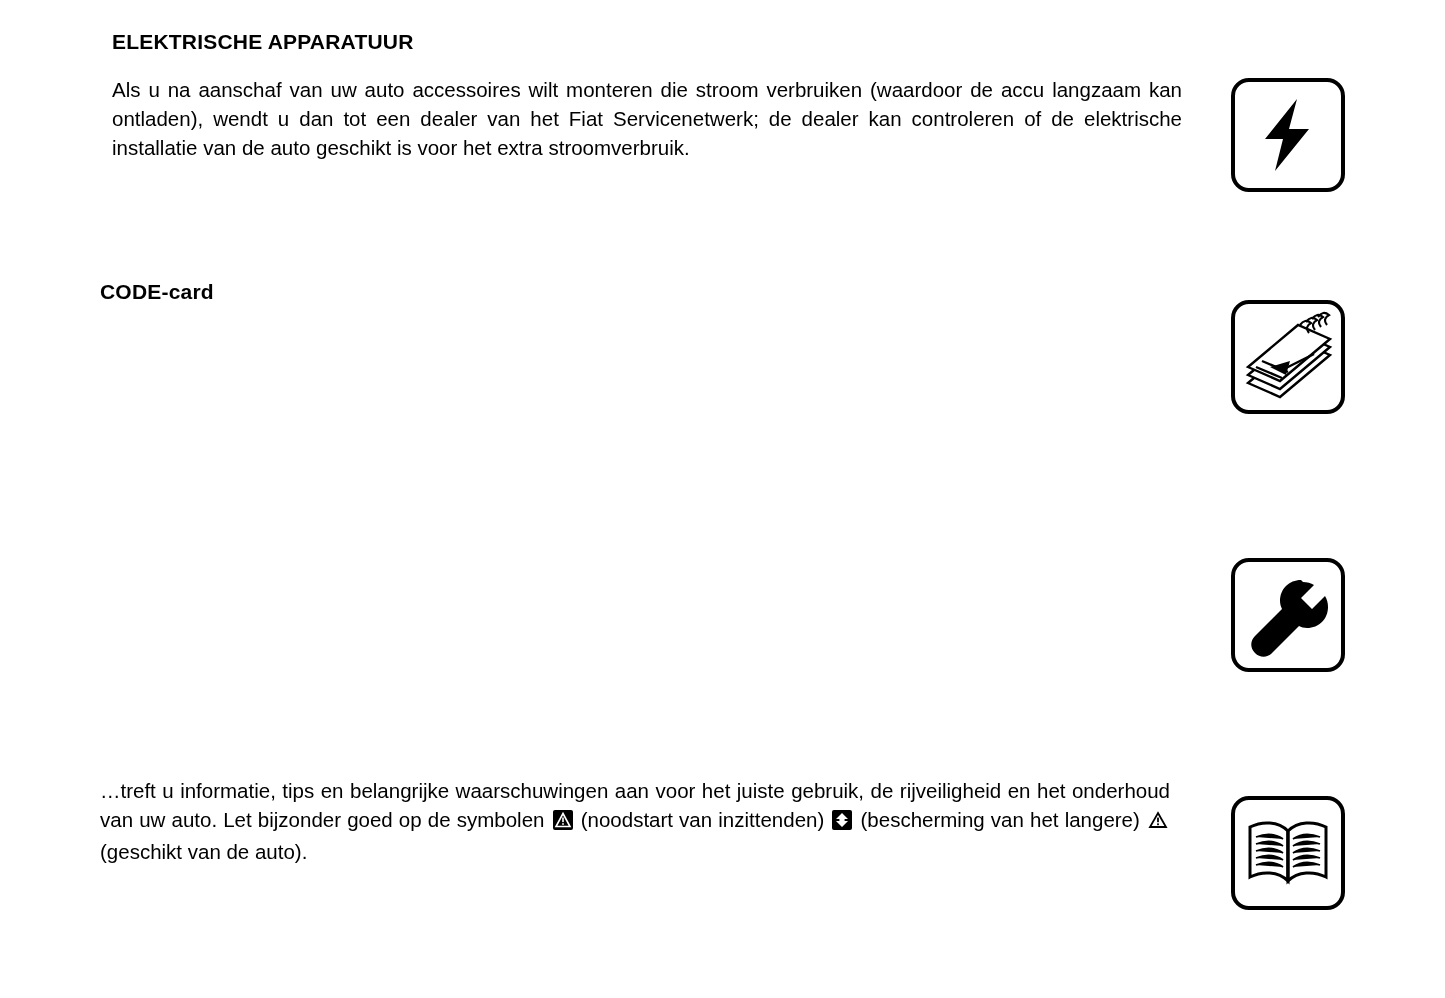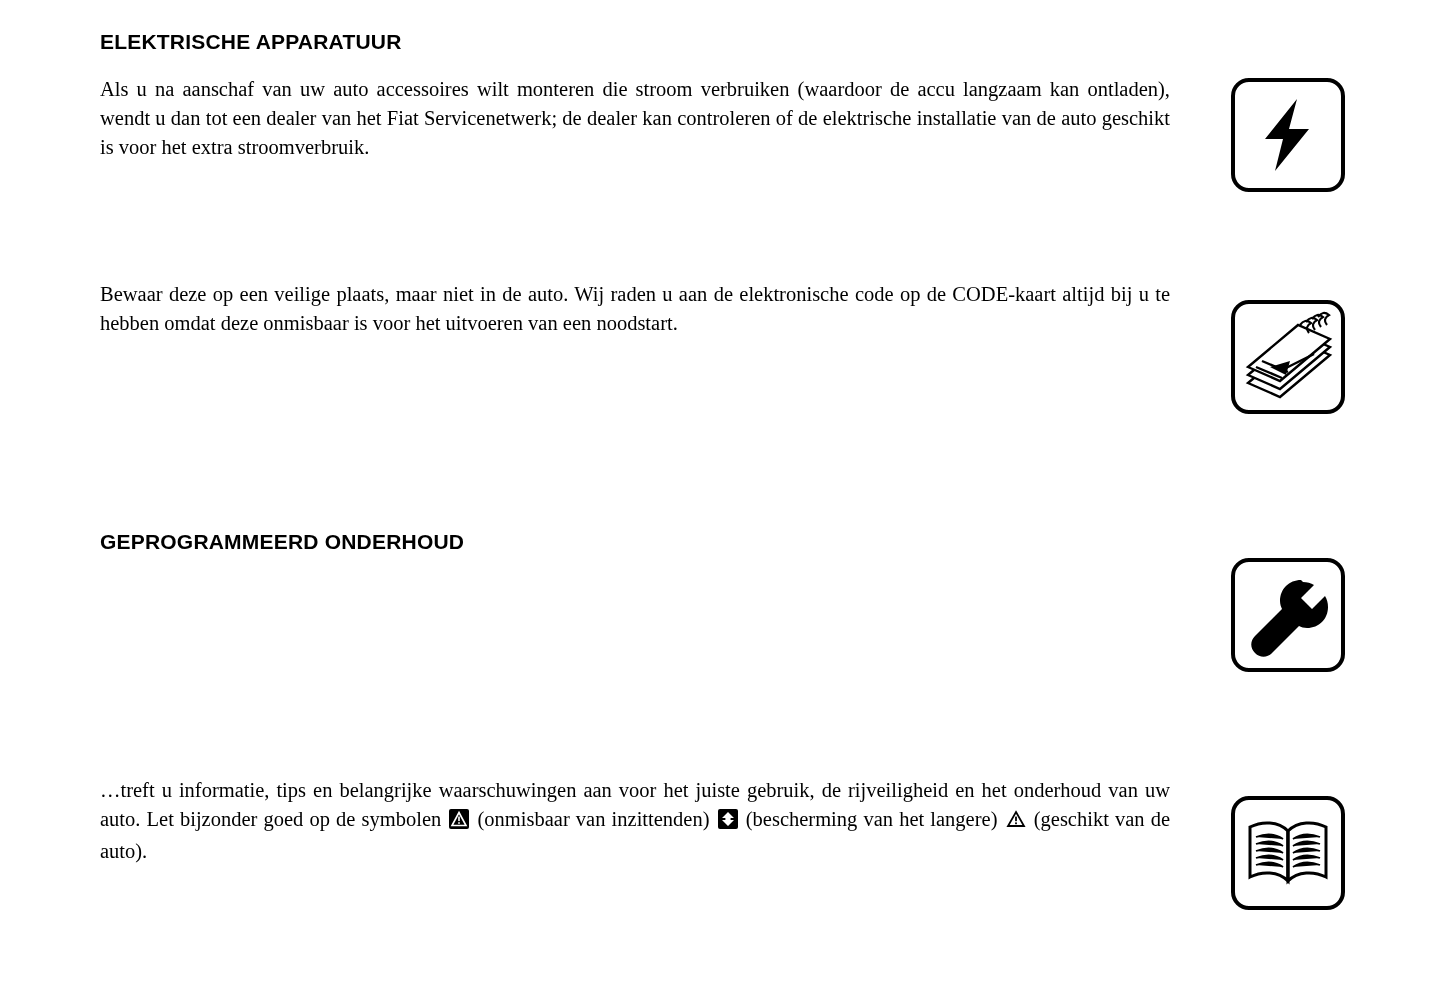--- a/index.html
+++ b/index.html
@@ -33,40 +33,39 @@
     margin: 0 0 22px 0;
     line-height: 1.1;
   }
   .sec-body {
     font-size: 20.5px;
     line-height: 1.42;
     text-align: justify;
     text-justify: inter-word;
     margin: 0;
     width: 1070px;
-    font-family: Liberation Serif, serif;
   }
   .icon-box {
     position: absolute;
     width: 114px;
     height: 114px;
     border: 4px solid #000;
     border-radius: 18px;
     background: #fff;
     box-sizing: border-box;
     right: 0;
     display: flex;
     align-items: center;
     justify-content: center;
     overflow: hidden;
   }
   .icon-box svg { display: block; }
 
   
-  #sec-electrical { height: 250px; }
+  #sec-electrical { height: 250px; margin-left: 12px; }
   #sec-electrical .icon-box { top: 48px; }
 
   #sec-codecard { height: 250px; }
   #sec-codecard .icon-box { top: 20px; }
 
   #sec-maintenance { height: 246px; }
   #sec-maintenance .icon-box { top: 28px; }
 
   #sec-booklet { height: 200px; }
   #sec-booklet .icon-box { top: 20px; }
@@ -86,21 +85,21 @@
     <h2 class="sec-heading">ELEKTRISCHE APPARATUUR</h2>
     <p class="sec-body">Als u na aanschaf van uw auto accessoires wilt monteren die stroom verbruiken (waardoor de accu langzaam kan ontladen), wendt u dan tot een dealer van het Fiat Servicenetwerk; de dealer kan controleren of de elektrische installatie van de auto geschikt is voor het extra stroomverbruik.</p>
     <div class="icon-box">
       <svg width="70" height="80" viewBox="0 0 70 80" aria-hidden="true">
         <polygon points="44,4 12,44 30,44 22,76 56,34 36,34" fill="#000"></polygon>
       </svg>
     </div>
   </div>
 
   <div class="section" id="sec-codecard">
-    <p class="sec-body">Bewaar deze op een veilige plaats, maar niet in de auto. Wij raden u aan de elektronische code op de CODE-kaart altijd bij u te hebben omdat deze onmisbaar is voor het uitvoeren van een noodstart.</p>
+    <h2 class="sec-heading">CODE-card</h2>
     <div class="icon-box">
       <svg width="96" height="96" viewBox="0 0 96 96" aria-hidden="true">
         <g stroke="#000" stroke-width="2.4" fill="none">
           <path d="M8 74 L40 88 L90 46 L58 32 Z" fill="#fff"></path>
           <path d="M8 66 L40 80 L90 38 L58 24 Z" fill="#fff"></path>
           <path d="M8 58 L40 72 L90 30 L58 16 Z" fill="#fff"></path>
           <path d="M16 58 L42 69"></path>
           <path d="M22 52 L48 63"></path>
         </g>
         <g stroke="#000" stroke-width="2.2" fill="none">
@@ -109,40 +108,39 @@
           <path d="M72 10 q5 -7 11 -2 q-7 4 -2 10"></path>
           <path d="M78 8 q5 -7 11 -2 q-7 4 -2 10"></path>
         </g>
         <polygon points="30,58 50,52 46,66" fill="#000"></polygon>
         <path d="M46 59 L74 45" stroke="#000" stroke-width="2.4" fill="none"></path>
       </svg>
     </div>
   </div>
 
   <div class="section" id="sec-maintenance">
-    <h2 class="sec-heading">GEPROGRAMMEERD ONDERHOUD</h2>
     <div class="icon-box">
       <svg width="86" height="86" viewBox="0 0 86 86" aria-hidden="true">
         <path d="M60 8 c-12 0 -21 9 -21 21 0 3 1 6 2 8 L14 64 c-5 5 -5 12 0 17 5 5 12 5 17 0 l27 -27 c2 1 5 2 8 2 12 0 21 -9 21 -21 0 -4 -1 -8 -3 -11 l-13 13 -11 -11 13 -13 c-3 -2 -7 -3 -11 -3 z" fill="#000" transform="translate(-4,0)"></path>
       </svg>
     </div>
   </div>
 
   <div class="section" id="sec-booklet">
     <p class="sec-body">
       <span>…treft u informatie, tips en belangrijke waarschuwingen aan voor het juiste gebruik, de rijveiligheid en het onderhoud van uw auto. Let bijzonder goed op de symbolen</span>
       <span class="inline-sym">
         <svg width="20" height="20" viewBox="0 0 20 20" aria-hidden="true">
           <rect x="0" y="0" width="20" height="20" rx="2" fill="#000"></rect>
           <polygon points="10,3.5 17,16.5 3,16.5" fill="none" stroke="#fff" stroke-width="1.6"></polygon>
           <rect x="9.2" y="7.5" width="1.6" height="4.6" fill="#fff"></rect>
           <rect x="9.2" y="13.2" width="1.6" height="1.6" fill="#fff"></rect>
         </svg>
       </span>
-      <span>(onmisbaar van inzittenden)</span>
+      <span>(noodstart van inzittenden)</span>
       <span class="inline-sym">
         <svg width="20" height="20" viewBox="0 0 20 20" aria-hidden="true">
           <rect x="0" y="0" width="20" height="20" rx="2" fill="#000"></rect>
           <polygon points="10,3 16,9 12.6,9 12.6,11 16,11 10,17 4,11 7.4,11 7.4,9 4,9" fill="#fff"></polygon>
         </svg>
       </span>
       <span>(bescherming van het langere)</span>
       <span class="inline-sym">
         <svg width="20" height="20" viewBox="0 0 20 20" aria-hidden="true">
           <polygon points="10,3 18,17 2,17" fill="none" stroke="#000" stroke-width="1.8"></polygon>

